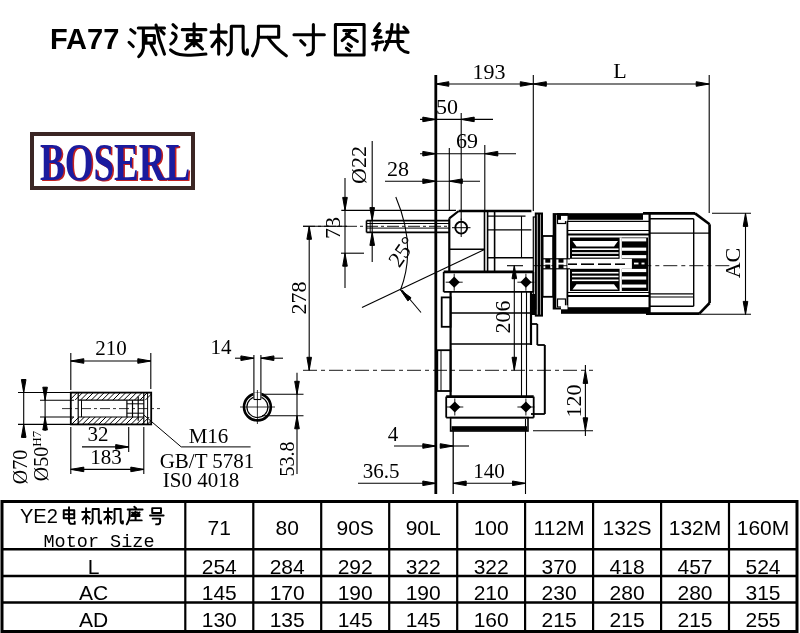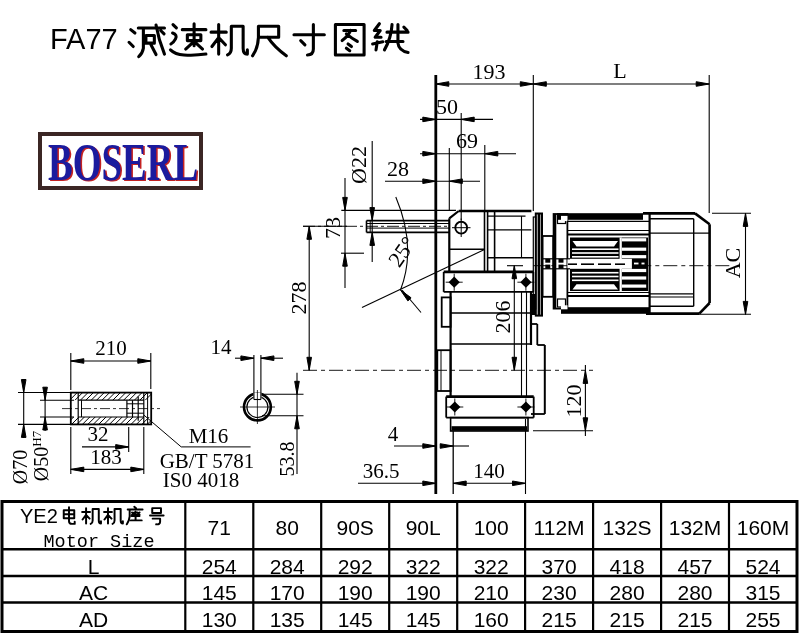--- a/index.html
+++ b/index.html
@@ -1,19 +1,19 @@
 <!DOCTYPE html>
 <html><head>
 <meta charset="utf-8">
 <style>
 html,body{margin:0;padding:0;background:#fff;width:800px;height:633px;overflow:hidden;}
 #page{position:relative;width:800px;height:633px;background:#fff;}
 #title{position:absolute;left:50px;top:24.5px;font-family:"Liberation Sans",sans-serif;
- font-weight:normal;font-size:29px;line-height:29px;color:#000;}
-#logo{position:absolute;left:38px;top:132px;width:157px;height:50px;background:#fff;
+ font-weight:bold;font-size:29px;line-height:29px;color:#000;}
+#logo{position:absolute;left:30px;top:132px;width:157px;height:50px;background:#fff;
  border:4.5px solid #3b2624;overflow:visible;}
 #logo span{position:absolute;left:6px;top:-0.4px;font-family:"Liberation Serif",serif;font-weight:bold;
  font-size:52.5px;line-height:52.5px;color:#1b1b9e;text-shadow:2.2px 1px 0 #c42222;transform:scaleX(0.705);
  transform-origin:0 0;white-space:nowrap;}
 svg{position:absolute;left:0;top:0;}
 </style>
 </head>
 <body>
 <div id="page">
 <div id="title">FA77</div>

